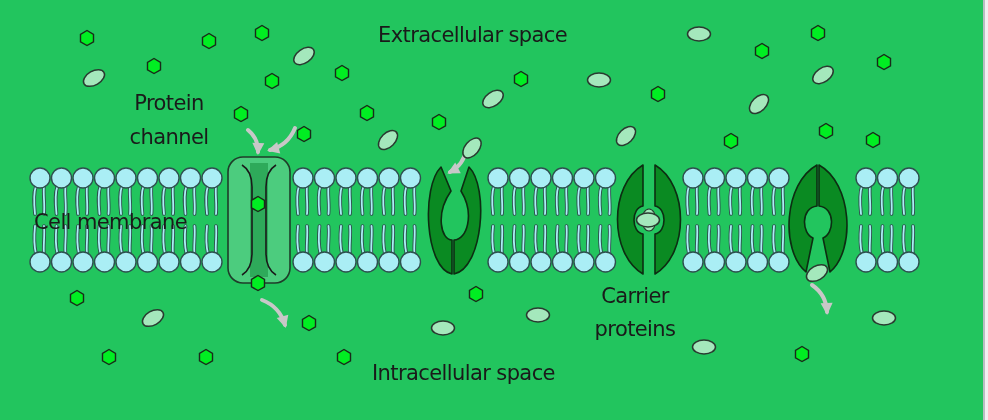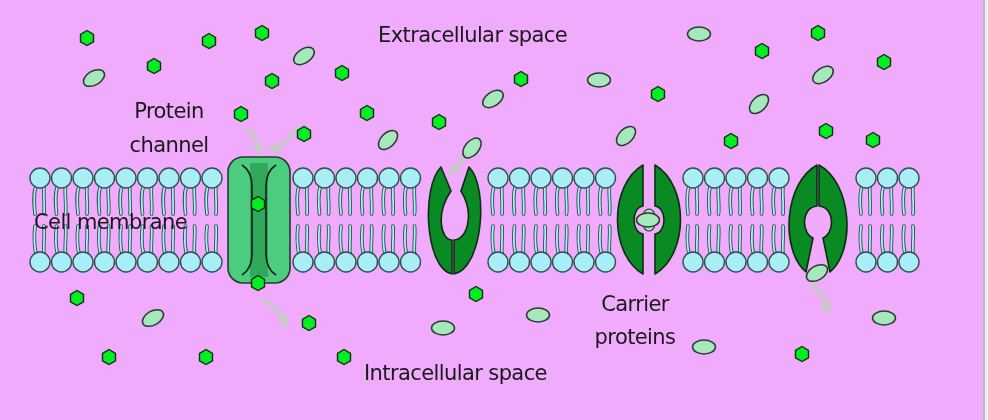--- a/index.html
+++ b/index.html
@@ -1,22 +1,22 @@
 <!DOCTYPE html>
 <html><head>
   <meta charset="utf-8">
   <style>
     html, body { margin: 0; padding: 0; background: #ffffff; }
     body { width: 988px; height: 420px; overflow: hidden; position: relative; font-family: "DejaVu Sans", sans-serif; }
-    #stage { position: absolute; left: 0; top: 0; width: 988px; height: 420px; background: #f0abfc; }
+    #stage { position: absolute; left: 0; top: 0; width: 988px; height: 420px; background: #22c55e; }
     #edge { position: absolute; left: 983px; top: 0; width: 2px; height: 420px; background: #b8bcc2; }
     #edge2 { position: absolute; left: 985px; top: 0; width: 3px; height: 420px; background: #f0f0f0; }
     svg { position: absolute; left: 0; top: 0; }
     .lbl { position: absolute; color: #1a1a1a; font-family: "DejaVu Sans", sans-serif; font-size: 21px; line-height: 26px; white-space: nowrap; letter-spacing: -0.6px; }
-    .lbl.center { text-align: center; margin-top: 8px; }
+    .lbl.center { text-align: center; }
   </style>
 </head>
 <body>
 
 <div id="stage">
   <svg id="diagram" width="988" height="420" viewBox="0 0 988 420">
     <g id="arrows">
         <g>
           <path d="M248,130 Q258.5,138.5 258,152" fill="none" stroke="#c8c8c8" stroke-width="4" stroke-linecap="round"></path>
           <path d="M257.88896501847034,154.9979445013003 L252.33721594198832,142.78409653303981 L264.32899394718953,143.22823645915838 Z" fill="#c8c8c8"></path>
@@ -458,17 +458,17 @@
         <ellipse cx="817" cy="273" rx="11.5" ry="7" transform="rotate(-30 817 273)" fill="#a4e8bc" stroke="#2a3a30" stroke-width="1.5"></ellipse>
       </g>
   </svg>
 
   <div class="lbl" style="left:378px; top:22px;">Extracellular space</div>
   <div class="lbl center" style="left:124px; top:90px; width:90px;">Protein</div>
   <div class="lbl" style="left:34px; top:209px;">Cell membrane</div>
   <div class="lbl center" style="left:120px; top:124px; width:98px;">channel</div>
   <div class="lbl center" style="left:580px; top:283px; width:110px;">Carrier</div>
   <div class="lbl center" style="left:575px; top:316px; width:120px;">proteins</div>
-  <div class="lbl" style="left:364px; top:360px;">Intracellular space</div>
+  <div class="lbl" style="left:372px; top:360px;">Intracellular space</div>
 
   <div id="edge"></div>
   <div id="edge2"></div>
 </div>
 
 </body></html>

